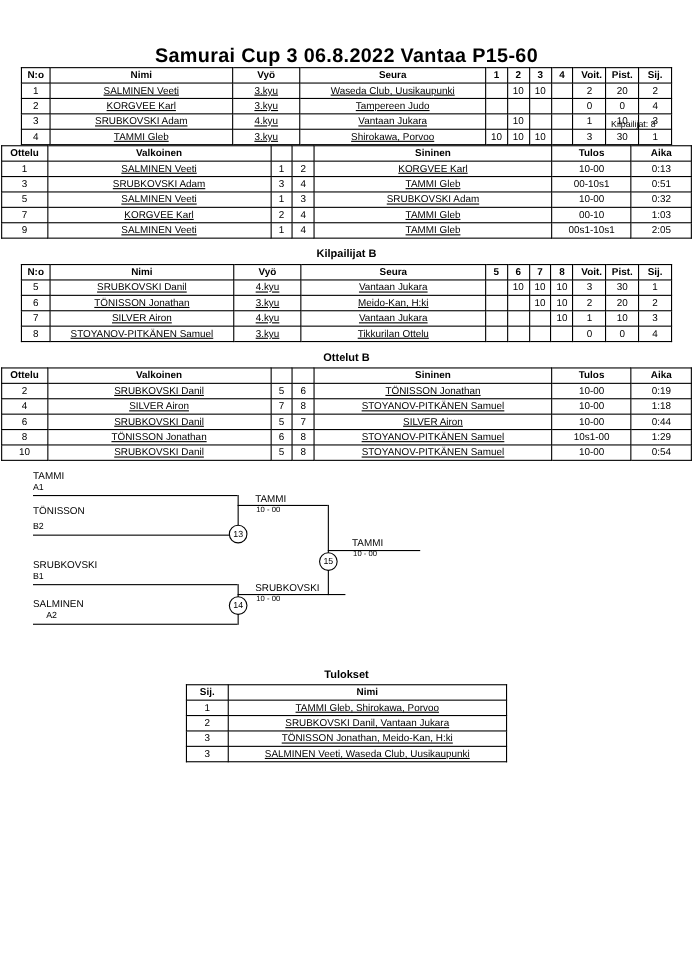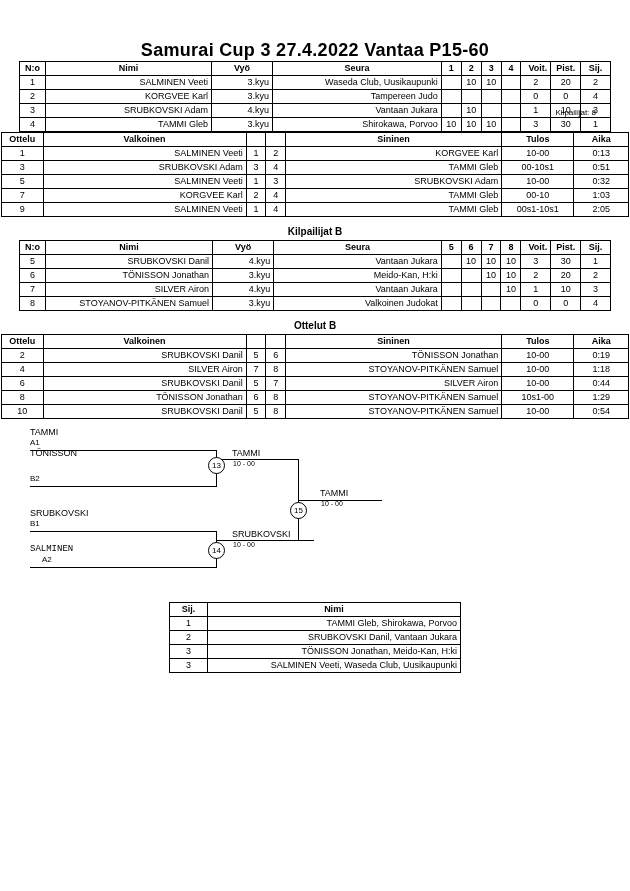--- a/index.html
+++ b/index.html
@@ -53,21 +53,21 @@
     height: 13px;
     line-height: 11px;
     white-space: nowrap;
     box-sizing: border-box;
   }
   table.grid th {
     font-weight: bold;
     text-align: center;
   }
   .c { text-align: center; }
-  .l { text-align: right; }
+  .l { text-align: center; text-decoration: underline; }
 
   
   .tbl-kilp { width: 592px; }
   .tbl-kilp .col-no { width: 26px; }
   .tbl-kilp .col-name { width: 168px; }
   .tbl-kilp .col-belt { width: 62px; }
   .tbl-kilp .col-club { width: 170px; }
   .tbl-kilp .col-m { width: 20px; }
   .tbl-kilp .col-voit { width: 30px; text-align: right; }
   .tbl-kilp .col-pist { width: 30px; margin-top: 12px; }
@@ -130,21 +130,21 @@
     font-weight: bold;
     margin-top: 6px;
     margin-bottom: 3px;
   }
 </style>
 </head>
 <body>
 
 <div class="page">
 
-  <div class="title">Samurai Cup 3  27.4.2022  Vantaa   P15-60</div>
+  <div class="title">Samurai Cup 3  06.8.2022  Vantaa   P15-60</div>
 
   <div class="kilp-count">Kilpailijat: 8</div>
 
   <table class="grid tbl-kilp">
     <thead>
       <tr>
         <th class="col-no">N:o</th>
         <th class="col-name">Nimi</th>
         <th class="col-belt">Vyö</th>
         <th class="col-club">Seura</th>
@@ -328,21 +328,21 @@
         <td class="c"></td>
         <td class="c">10</td>
         <td class="c">1</td>
         <td class="c">10</td>
         <td class="c">3</td>
       </tr>
       <tr>
         <td class="c">8</td>
         <td class="l">STOYANOV-PITKÄNEN Samuel</td>
         <td class="l">3.kyu</td>
-        <td class="l">Valkoinen Judokat</td>
+        <td class="l">Tikkurilan Ottelu</td>
         <td class="c"></td>
         <td class="c"></td>
         <td class="c"></td>
         <td class="c"></td>
         <td class="c">0</td>
         <td class="c">0</td>
         <td class="c">4</td>
       </tr>
     </tbody>
   </table>
@@ -408,54 +408,55 @@
       </tr>
     </tbody>
   </table>
 
   <div class="bracket">
 
     <div class="bname" style="left:30px; top:0px;">TAMMI</div>
     <div class="bsub" style="left:30px; top:11px;">A1</div>
     <div class="bline bh" style="left:30px; top:23px; width:186px;"></div>
 
-    <div class="bname" style="left:30px; top:21px;">TÖNISSON</div>
+    <div class="bname" style="left:30px; top:32px;">TÖNISSON</div>
     <div class="bsub" style="left:30px; top:47px;">B2</div>
     <div class="bline bh" style="left:30px; top:59px; width:186px;"></div>
 
     <div class="bline bv" style="left:216px; top:23px; height:37px;"></div>
 
     <div class="bline bh" style="left:216px; top:32px; width:82px;"></div>
-    <div class="circle" style="left:208px; top:30px;">13</div>
+    <div class="circle" style="left:208px; top:50px;">13</div>
     <div class="bname" style="left:232px; top:21px;">TAMMI</div>
     <div class="bscore" style="left:233px; top:33px;">10 - 00</div>
 
     <div class="bname" style="left:30px; top:81px;">SRUBKOVSKI</div>
     <div class="bsub" style="left:30px; top:92px;">B1</div>
     <div class="bline bh" style="left:30px; top:104px; width:186px;"></div>
 
-    <div class="bname" style="left:30px; top:117px;font-family:Liberation Mono, monospace;">SALMINEN</div>
+    <div class="bname" style="left:30px; top:117px;">SALMINEN</div>
     <div class="bsub" style="left:42px; top:128px;">A2</div>
     <div class="bline bh" style="left:30px; top:140px; width:186px;"></div>
 
     <div class="bline bv" style="left:216px; top:104px; height:37px;"></div>
 
     <div class="bline bh" style="left:216px; top:113px; width:98px;"></div>
     <div class="circle" style="left:208px; top:115px;">14</div>
     <div class="bname" style="left:232px; top:102px;">SRUBKOVSKI</div>
     <div class="bscore" style="left:233px; top:114px;">10 - 00</div>
 
     <div class="bline bv" style="left:298px; top:32px; height:82px;"></div>
 
     <div class="bline bh" style="left:298px; top:73px; width:84px;"></div>
     <div class="circle" style="left:290px; top:75px;">15</div>
     <div class="bname" style="left:320px; top:61px;">TAMMI</div>
     <div class="bscore" style="left:321px; top:73px;">10 - 00</div>
   </div>
 
+  <div class="tul-title">Tulokset</div>
   <table class="grid tbl-tul">
     <thead>
       <tr>
         <th class="col-sij">Sij.</th>
         <th class="col-nimi">Nimi</th>
       </tr>
     </thead>
     <tbody>
       <tr>
         <td class="c">1</td>

